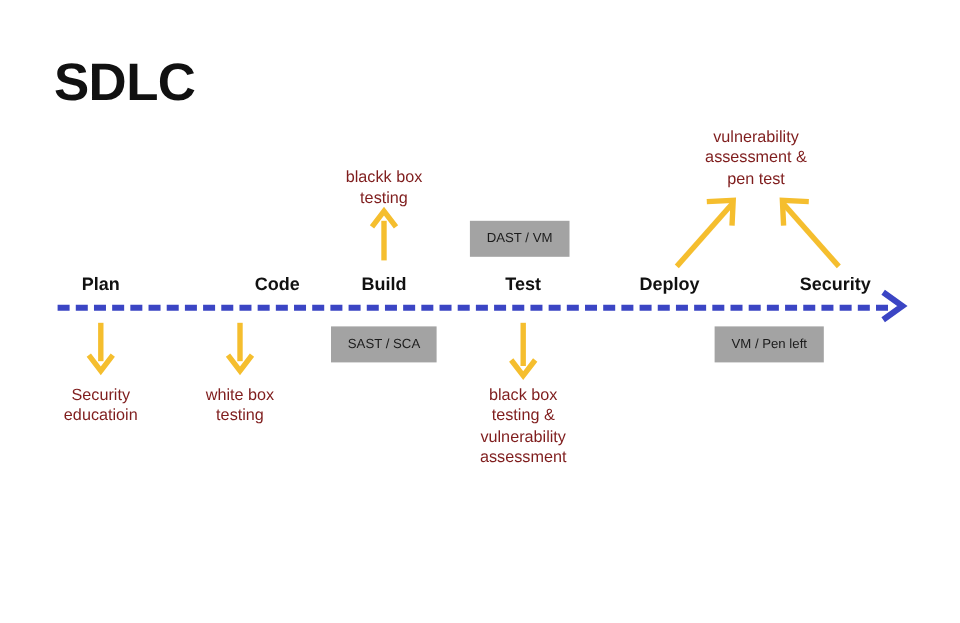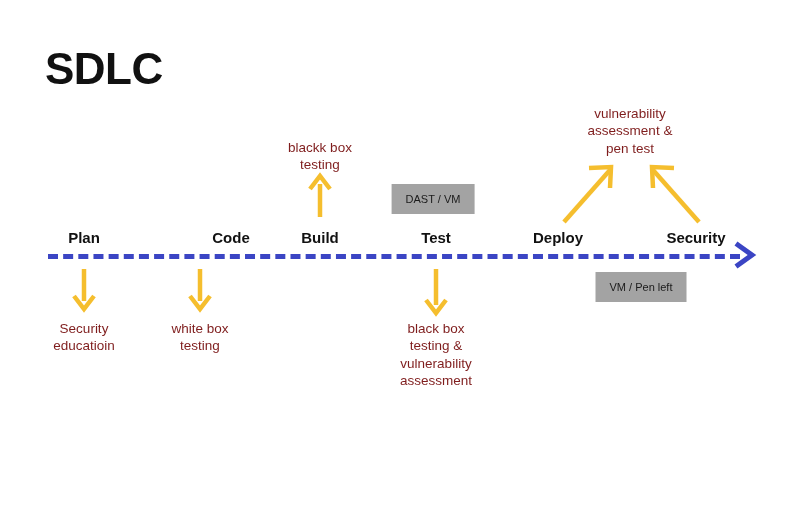--- a/index.html
+++ b/index.html
@@ -114,20 +114,21 @@
     <polyline points="3,3 17,13 3,23" fill="none" stroke="#3b45c4" stroke-width="5" stroke-linecap="square" stroke-linejoin="miter"></polyline>
   </svg>
 
   <div class="abs stage-label" style="left:84px;">Plan</div>
   <div class="abs stage-label" style="left:200px;margin-left:31px;">Code</div>
   <div class="abs stage-label" style="left:320px;">Build</div>
   <div class="abs stage-label" style="left:436px;">Test</div>
   <div class="abs stage-label" style="left:558px;">Deploy</div>
   <div class="abs stage-label" style="left:696px;">Security</div>
 
+  <div class="abs badge" style="left:320px; top:272px;">SAST / SCA</div>
 
   <div class="abs badge" style="left:433px; top:184px;">DAST / VM</div>
 
   <div class="abs badge" style="left:641px; top:272px;">VM / Pen left</div>
 
   <div class="abs annotation" style="left:84px; top:320px;">
     <div>Security</div>
     <div>educatioin</div>
   </div>
 

